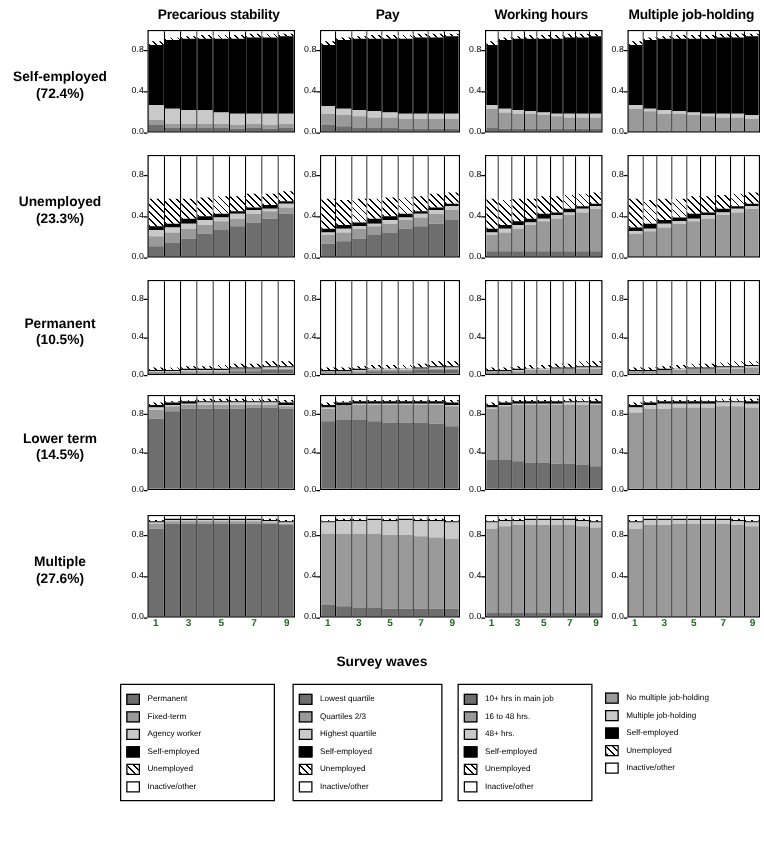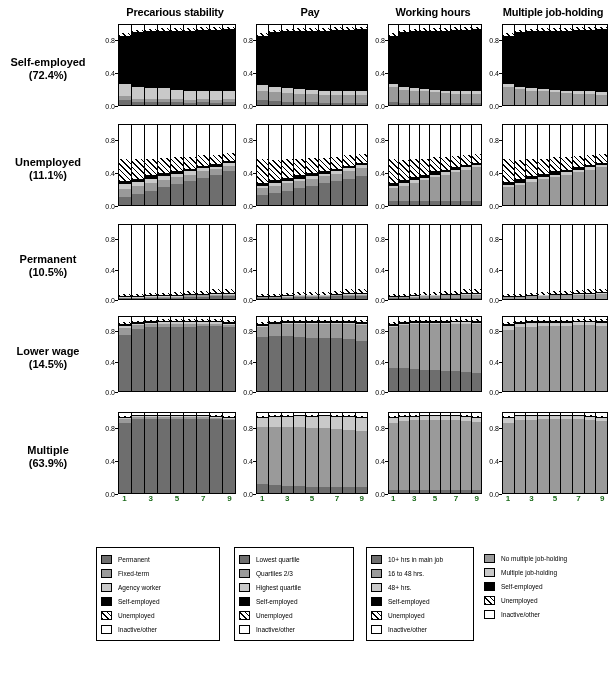--- a/index.html
+++ b/index.html
@@ -60,33 +60,33 @@
       <div class="col-header" style="left: 500px; width: 106px;">Multiple job-holding</div>
     </div>
 
   <div id="row-labels">
       <div class="row-label" style="top: 56px;">
         <div>Self-employed</div>
         <div class="pct">(72.4%)</div>
       </div>
       <div class="row-label" style="top: 156px;">
         <div>Unemployed</div>
-        <div class="pct">(11.1%)</div>
+        <div class="pct">(23.3%)</div>
       </div>
       <div class="row-label" style="top: 253px;">
         <div>Permanent</div>
         <div class="pct">(10.5%)</div>
       </div>
       <div class="row-label" style="top: 345px;">
-        <div>Lower wage</div>
+        <div>Lower term</div>
         <div class="pct">(14.5%)</div>
       </div>
       <div class="row-label" style="top: 444px;">
         <div>Multiple</div>
-        <div class="pct">(63.9%)</div>
+        <div class="pct">(27.6%)</div>
       </div>
     </div>
 
   <div id="panels">
       <div class="panel" style="left: 96px; top: 24px; width: 140px; height: 96px;">
         <div class="yaxis">
           <div class="ytick" style="bottom: auto; top: 100%;">0.0</div>
           <div class="ytickline" style="top: 100%;"></div>
           <div class="ytick" style="bottom: auto; top: 60%;">0.4</div>
           <div class="ytickline" style="top: 60%;"></div>
@@ -1782,20 +1782,21 @@
         <div class="xaxis">
           <div class="xtick" style="left: 5.88889px;">1</div>
           <div class="xtick" style="left: 29.4444px;">3</div>
           <div class="xtick" style="left: 53px;">5</div>
           <div class="xtick" style="left: 76.5556px;">7</div>
           <div class="xtick" style="left: 100.111px;">9</div>
         </div>
       </div>
     </div>
 
+  <div class="axis-title" id="axis-title" style="top: 524px;">Survey waves</div>
 
   <div id="legends">
       <div class="legend" style="left: 96px; top: 547px; width: 124px;">
         <div class="lg-row">
           <span class="lg-key f-dark"></span>
           <span class="lg-text">Permanent</span>
         </div>
         <div class="lg-row">
           <span class="lg-key f-mid"></span>
           <span class="lg-text">Fixed-term</span>

